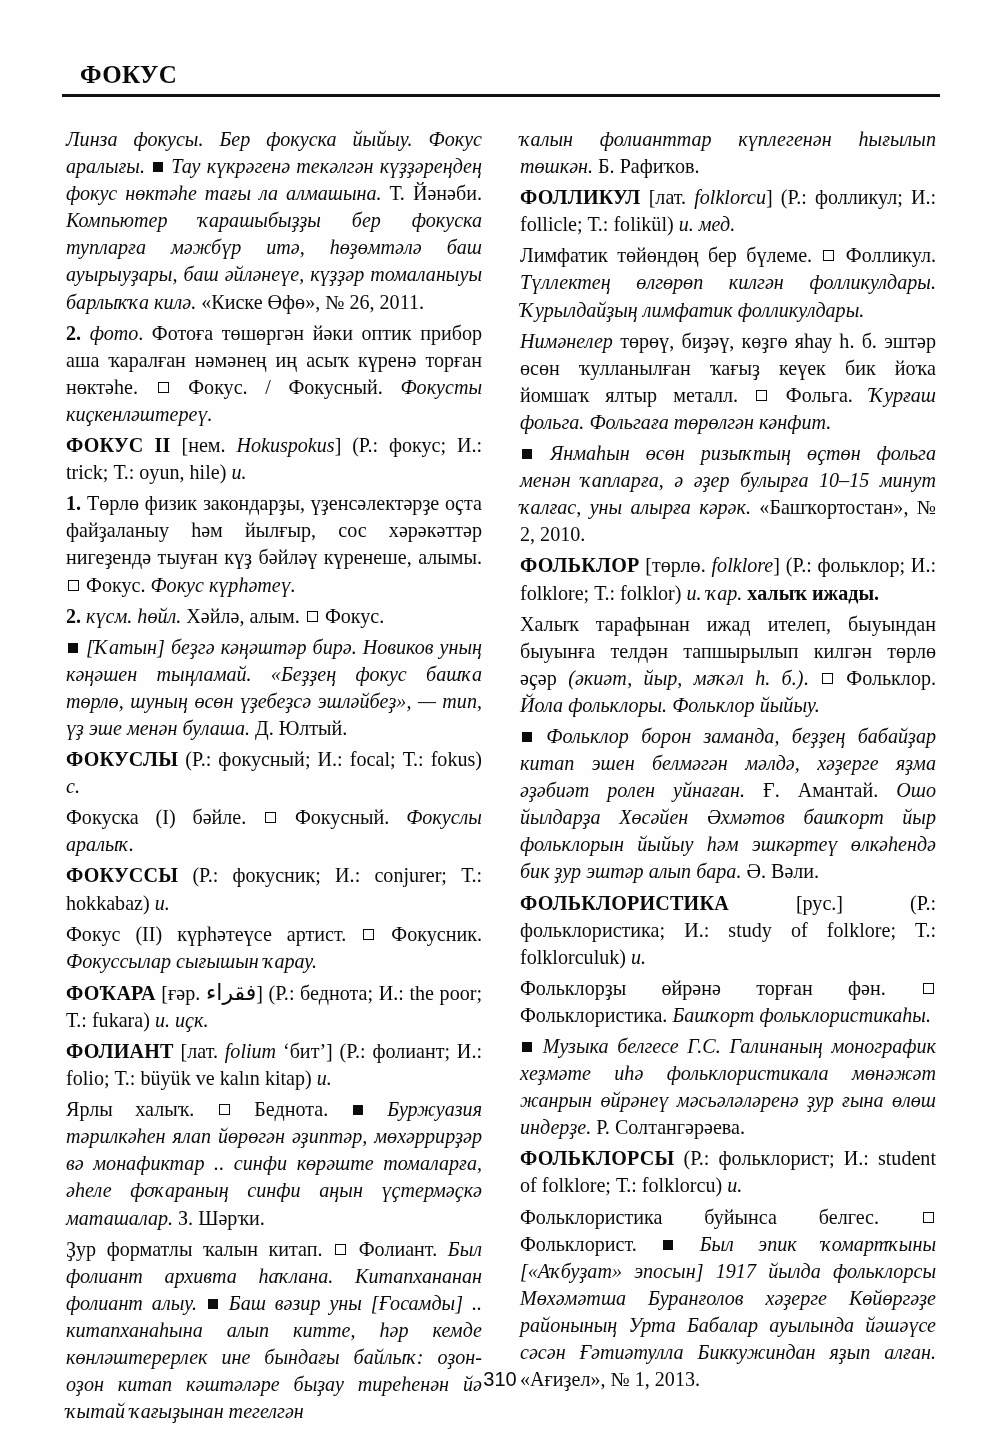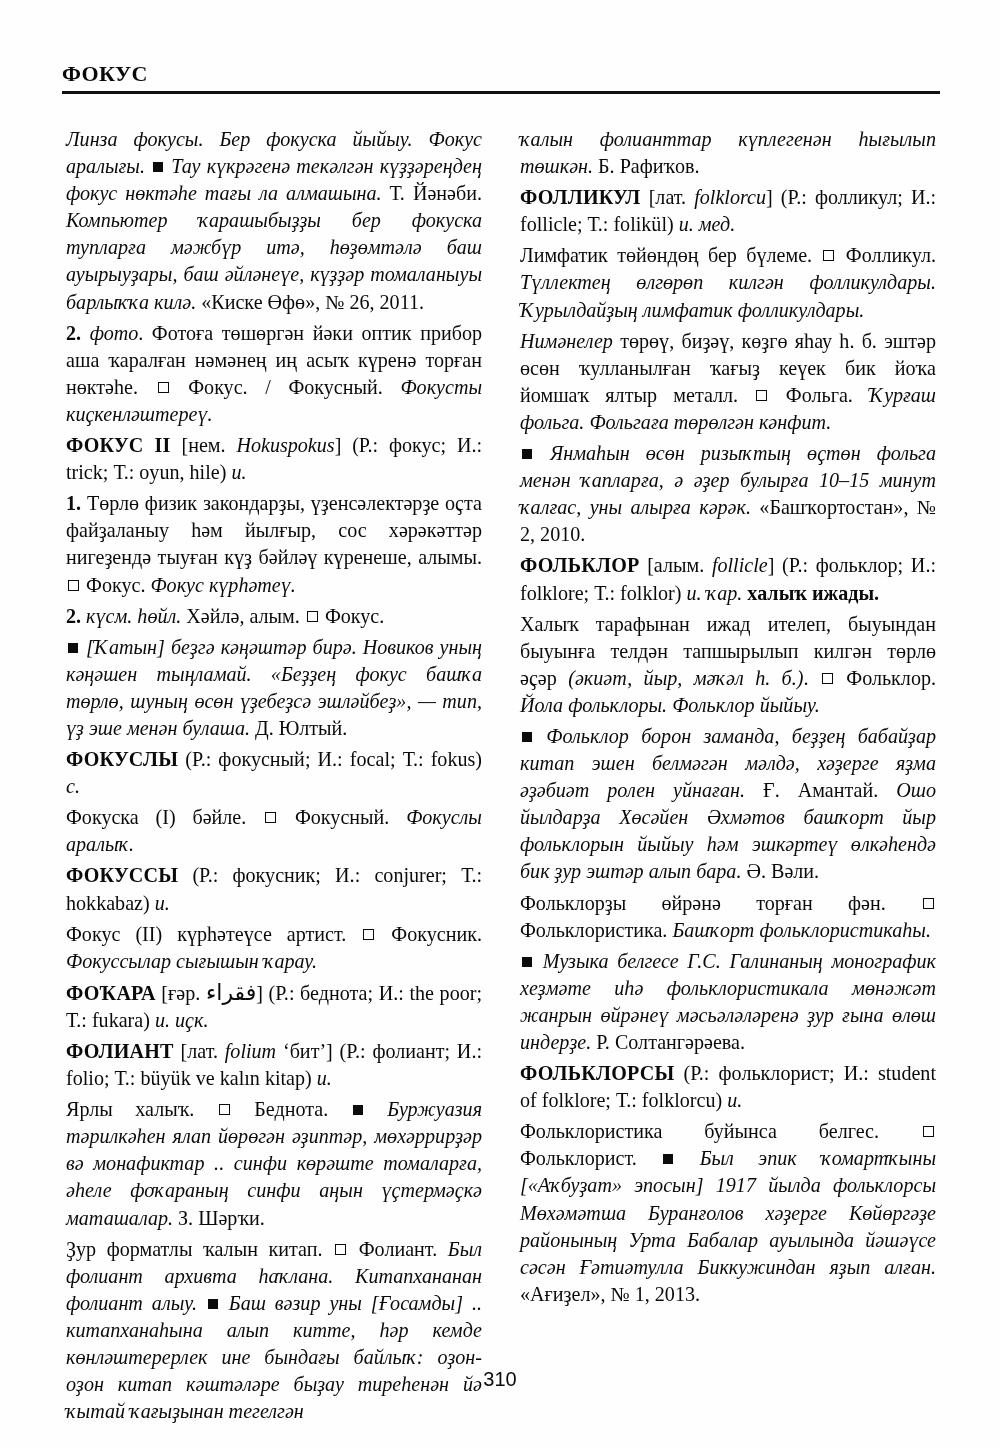--- a/index.html
+++ b/index.html
@@ -25,24 +25,25 @@
   }
   
   .runhead {
     position: absolute;
     left: 62px;
     top: 62px;
     width: 878px;
   }
   .runhead-word {
     font-weight: bold;
-    font-size: 22px;
+    font-size: 25px;
     letter-spacing: 0.4px;
     line-height: 1.05;
     font-family: "Liberation Serif", "DejaVu Serif", serif;
+    margin-left: 18px;
   }
   .runhead-rule {
     margin-top: 6px;
     height: 3px;
     background: #111111;
     width: 878px;
   }
   
   .columns {
     position: absolute;
@@ -148,23 +149,24 @@
         <p class="p-indent" id="foliant"><span class="hw">ФОЛИАНТ</span><span class="rom"> [лат. </span><span class="ital">folium</span><span class="rom"> ‘бит’] (Р.: фолиант; И.: folio; Т.: büyük ve kalın kitap) </span><span class="ital">и.</span></p>
         <p class="p-indent" id="fokara-def"><span class="rom">Ярлы халыҡ. </span><span class="mk-hollow"></span><span class="rom"> Беднота. </span><span class="mk-filled"></span><span class="ital"> Буржуазия тәрилкәһен ялап йөрөгән әҙиптәр, мөхәррирҙәр вә монафиктар .. синфи көрәште томаларға, әһеле фоҡараның синфи аңын үҫтермәҫкә маташалар.</span><span class="rom"> З. Шәрҡи.</span></p>
         <p class="p-indent" id="foliant-def"><span class="rom">Ҙур форматлы ҡалын китап. </span><span class="mk-hollow"></span><span class="rom"> Фолиант. </span><span class="ital">Был фолиант архивта һаҡлана. Китапхананан фолиант алыу.</span><span class="rom"> </span><span class="mk-filled"></span><span class="ital"> Баш вәзир уны [Ғосамды] .. китапханаһына алып китте, һәр кемде көнләштерерлек ине бындағы байлыҡ: оҙон-оҙон китап кәштәләре быҙау тиреһенән йә ҡытай ҡағыҙынан тегелгән</span></p>
       </div>
     <div class="col" id="col-right">
         <p class="p-flush" id="foliant-quote-continued"><span class="ital">ҡалын фолианттар күплегенән һығылып төшкән.</span><span class="rom"> Б. Рафиҡов.</span></p>
         <p class="p-indent" id="follikul"><span class="hw">ФОЛЛИКУЛ</span><span class="rom"> [лат. </span><span class="ital">folklorcu</span><span class="rom">] (Р.: фолликул; И.: follicle; Т.: folikül) </span><span class="ital">и. мед.</span></p>
         <p class="p-indent" id="follikul-def"><span class="rom">Лимфатик төйөндөң бер бүлеме. </span><span class="mk-hollow"></span><span class="rom"> Фолликул. </span><span class="ital">Түллектең өлгөрөп килгән фолликулдары. Ҡурылдайҙың лимфатик фолликулдары.</span></p>
         <p class="p-indent" id="folga-def"><span class="ital">Нимәнелер</span><span class="rom"> төрөү, биҙәү, көҙгө яһау һ. б. эштәр өсөн ҡулланылған ҡағыҙ кеүек бик йоҡа йомшаҡ ялтыр металл. </span><span class="mk-hollow"></span><span class="rom"> Фольга. </span><span class="ital">Ҡурғаш фольга. Фольгаға төрөлгән кәнфит.</span></p>
         <p class="p-flush" id="folga-quote"><span class="mk-filled"></span><span class="ital"> Янмаһын өсөн ризыҡтың өҫтөн фольга менән ҡапларға, ә әҙер булырға 10–15 минут ҡалғас, уны алырға кәрәк.</span><span class="rom"> «Башҡортостан», № 2, 2010.</span></p>
-        <p class="p-indent" id="folklor"><span class="hw">ФОЛЬКЛОР</span><span class="rom"> [алым. </span><span class="ital">follicle</span><span class="rom">] (Р.: фольклор; И.: folklore; Т.: folklor) </span><span class="ital">и. ҡар.</span><span class="rom"> </span><span class="bld">халыҡ ижады.</span></p>
+        <p class="p-indent" id="folklor"><span class="hw">ФОЛЬКЛОР</span><span class="rom"> [төрлө. </span><span class="ital">folklore</span><span class="rom">] (Р.: фольклор; И.: folklore; Т.: folklor) </span><span class="ital">и. ҡар.</span><span class="rom"> </span><span class="bld">халыҡ ижады.</span></p>
         <p class="p-indent" id="folklor-def"><span class="rom">Халыҡ тарафынан ижад ителеп, быуындан быуынға телдән тапшырылып килгән төрлө әҫәр </span><span class="ital">(әкиәт, йыр, мәҡәл һ. б.)</span><span class="rom">. </span><span class="mk-hollow"></span><span class="rom"> Фольклор. </span><span class="ital">Йола фольклоры. Фольклор йыйыу.</span></p>
         <p class="p-flush" id="folklor-quote"><span class="mk-filled"></span><span class="ital"> Фольклор борон заманда, беҙҙең бабайҙар китап эшен белмәгән мәлдә, хәҙерге яҙма әҙәбиәт ролен уйнаған.</span><span class="rom"> Ғ. Амантай. </span><span class="ital">Ошо йылдарҙа Хөсәйен Әхмәтов башҡорт йыр фольклорын йыйыу һәм эшкәртеү өлкәһендә бик ҙур эштәр алып бара.</span><span class="rom"> Ә. Вәли.</span></p>
+        <p class="p-indent" id="folkloristika"><span class="hw">ФОЛЬКЛОРИСТИКА</span><span class="rom"> [рус.] (Р.: фольклористика; И.: study of folklore; Т.: folklorculuk) </span><span class="ital">и.</span></p>
         <p class="p-indent" id="folkloristika-def"><span class="rom">Фольклорҙы өйрәнә торған фән. </span><span class="mk-hollow"></span><span class="rom"> Фольклористика. </span><span class="ital">Башҡорт фольклористикаһы.</span></p>
         <p class="p-flush" id="folkloristika-quote"><span class="mk-filled"></span><span class="ital"> Музыка белгесе Г.С. Галинаның монографик хеҙмәте иһә фольклористикала мөнәжәт жанрын өйрәнеү мәсьәләләренә ҙур ғына өлөш индерҙе.</span><span class="rom"> Р. Солтангәрәева.</span></p>
         <p class="p-indent" id="folklorsy"><span class="hw">ФОЛЬКЛОРСЫ</span><span class="rom"> (Р.: фольклорист; И.: student of folklore; Т.: folklorcu) </span><span class="ital">и.</span></p>
         <p class="p-indent" id="folklorsy-def"><span class="rom">Фольклористика буйынса белгес. </span><span class="mk-hollow"></span><span class="rom"> Фольклорист. </span><span class="mk-filled"></span><span class="ital"> Был эпик ҡомартҡыны [«Аҡбуҙат» эпосын] 1917 йылда фольклорсы Мөхәмәтша Буранғолов хәҙерге Көйөргәҙе районының Урта Бабалар ауылында йәшәүсе сәсән Ғәтиәтулла Биккужиндан яҙып алған.</span><span class="rom"> «Ағиҙел», № 1, 2013.</span></p>
       </div>
   </div>
 
   <div class="folio">310</div>
 
 </div>

